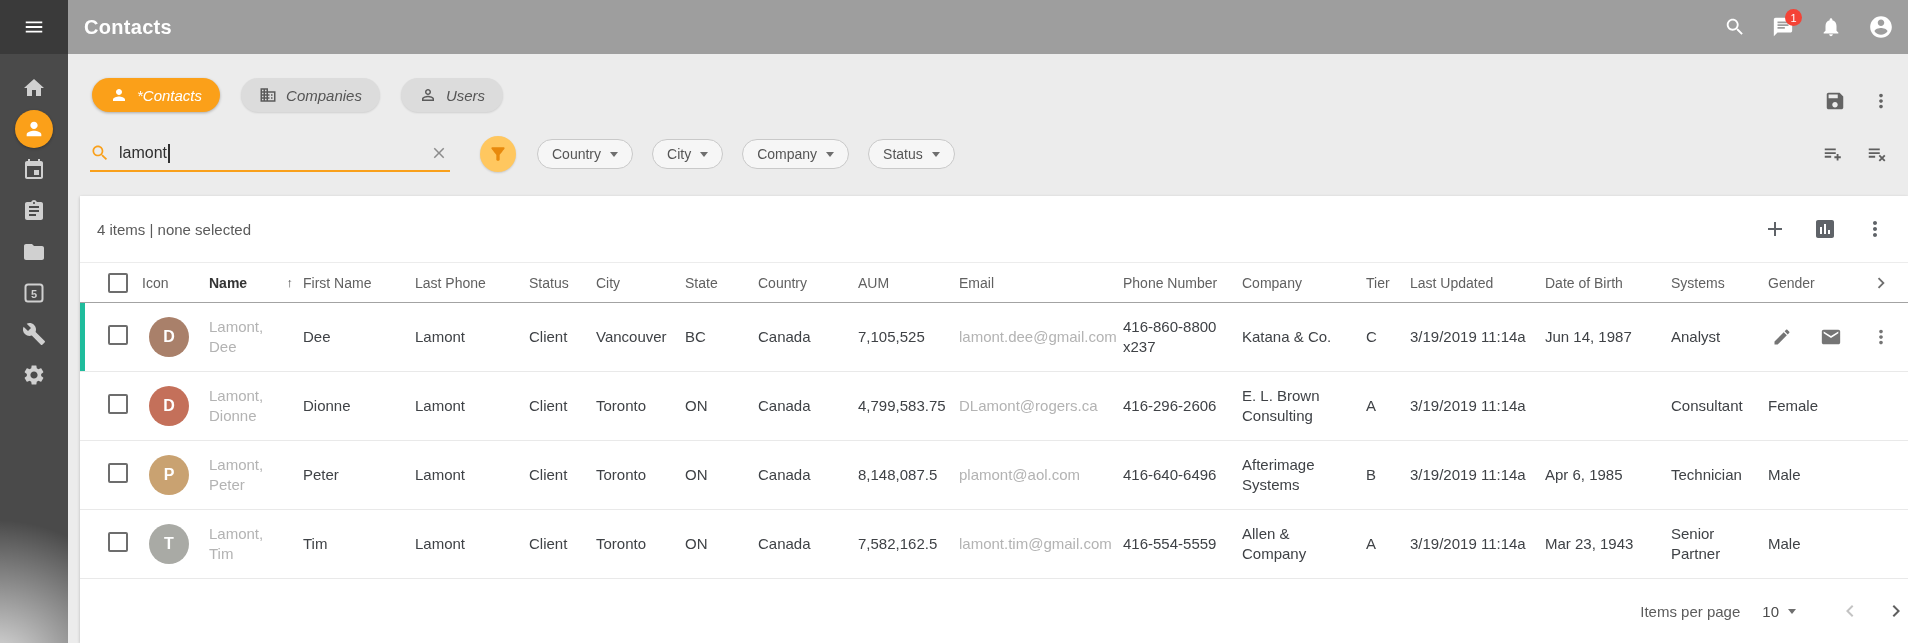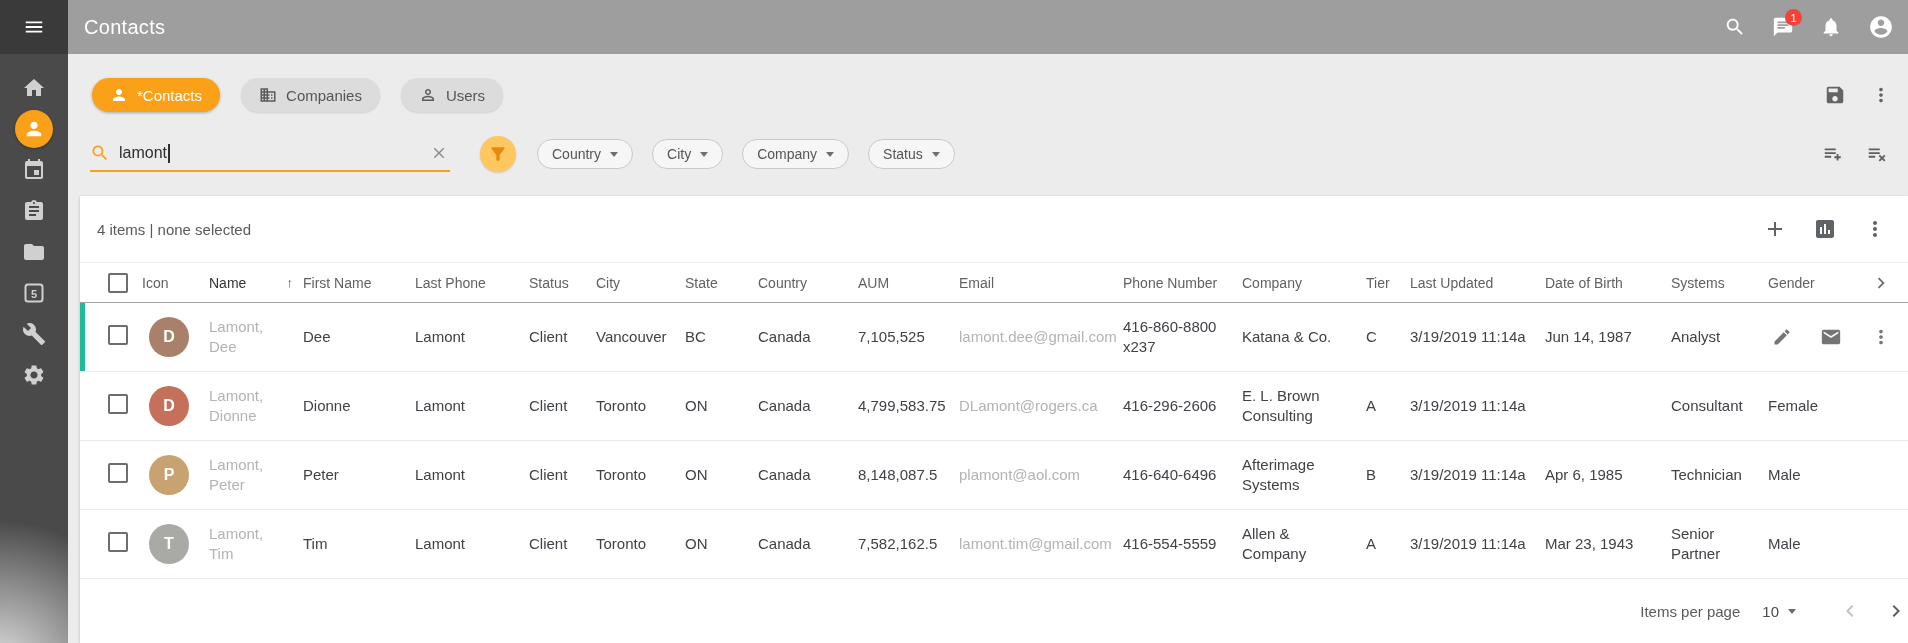--- a/index.html
+++ b/index.html
@@ -32,35 +32,35 @@
     box-shadow:0 1px 3px rgba(0,0,0,.3);
   }
   .five-box text { font-family:"Liberation Sans", sans-serif; }
 
   
   .topbar {
     position:absolute; left:68px; top:0; right:0; height:54px;
     background:#9e9e9e; display:flex; align-items:center;
     padding:0 14px 0 16px; z-index:9;
   }
-  .topbar-title { color:#fff; font-size:20px; font-weight:400; letter-spacing:.3px; }
+  .topbar-title { color:#fff; font-size:20px; font-weight:700; letter-spacing:.3px; }
   .topbar-icons { margin-left:auto; display:flex; align-items:center; gap:26px; }
   .tb-btn { position:relative; cursor:pointer; }
   .tb-btn svg { fill:#fff; }
   .tb-badge {
     position:absolute; top:-7px; right:-8px; min-width:17px; height:17px;
     background:#F44336; color:#fff; border-radius:50%;
     font-size:11px; display:flex; align-items:center; justify-content:center;
   }
 
   
   .main { position:absolute; left:68px; top:54px; right:0; bottom:0; background:#ececec; }
 
   
-  .tabs-row { display:flex; align-items:center; padding:24px 12px 0 24px; }
+  .tabs-row { display:flex; align-items:flex-end; padding:24px 12px 0 24px;font-style:italic; }
   .chips { display:flex; gap:21px; }
   .chip {
     height:34px; border-radius:17px; display:flex; align-items:center; gap:9px;
     padding:0 18px; font-size:15px; cursor:pointer;
   }
   .chip svg { flex:none; }
   .chip-active { background:#FBA019; color:#fff; box-shadow:0 1px 3px rgba(0,0,0,.28); }
   .chip-active svg { fill:#fff; }
   .chip-gray { background:#dcdcdc; color:#555; box-shadow:0 1px 2px rgba(0,0,0,.12); }
   .chip-gray svg { fill:#5a5a5a; }
@@ -109,21 +109,21 @@
   .card-header-icons { margin-left:auto; display:flex; align-items:center; gap:26px; }
   .card-header-icons svg { fill:#5f6368; }
 
   .thead, .trow {
     display:grid;
     grid-template-columns:62px 67px 94px 112px 114px 67px 89px 73px 100px 101px 164px 119px 124px 44px 135px 126px 97px 90px 1fr;
     align-items:center;
   }
   .thead { height:40px; font-size:14px; color:#616161; border-bottom:1px solid #a3a3a3; }
   .hcell { padding-right:10px; display:flex; align-items:center; cursor:pointer; }
-  .hcell.name-h { color:#343434; font-weight:400;justify-content:space-between; }
+  .hcell.name-h { color:#343434; font-weight:700;justify-content:space-between; }
   .sort-arrow { margin-left:6px; font-size:13px; color:#4a4a4a; }
   .hchev { justify-content:flex-end; padding-right:16px; }
   .hchev svg { fill:#6f6f6f; }
 
   .trow { min-height:69px; border-bottom:1px solid #e9e9e9; font-size:15px; color:#3f4246; position:relative; cursor:pointer; background:#fff; }
   .trow.selected::before { content:''; position:absolute; left:0; top:0; bottom:0; width:5px; background:#1FBC9C; }
   .cell { padding-right:10px; line-height:20px; }
   .cell.light { color:#b3b3b3; }
   .name-cell { padding-right:24px; }
 

